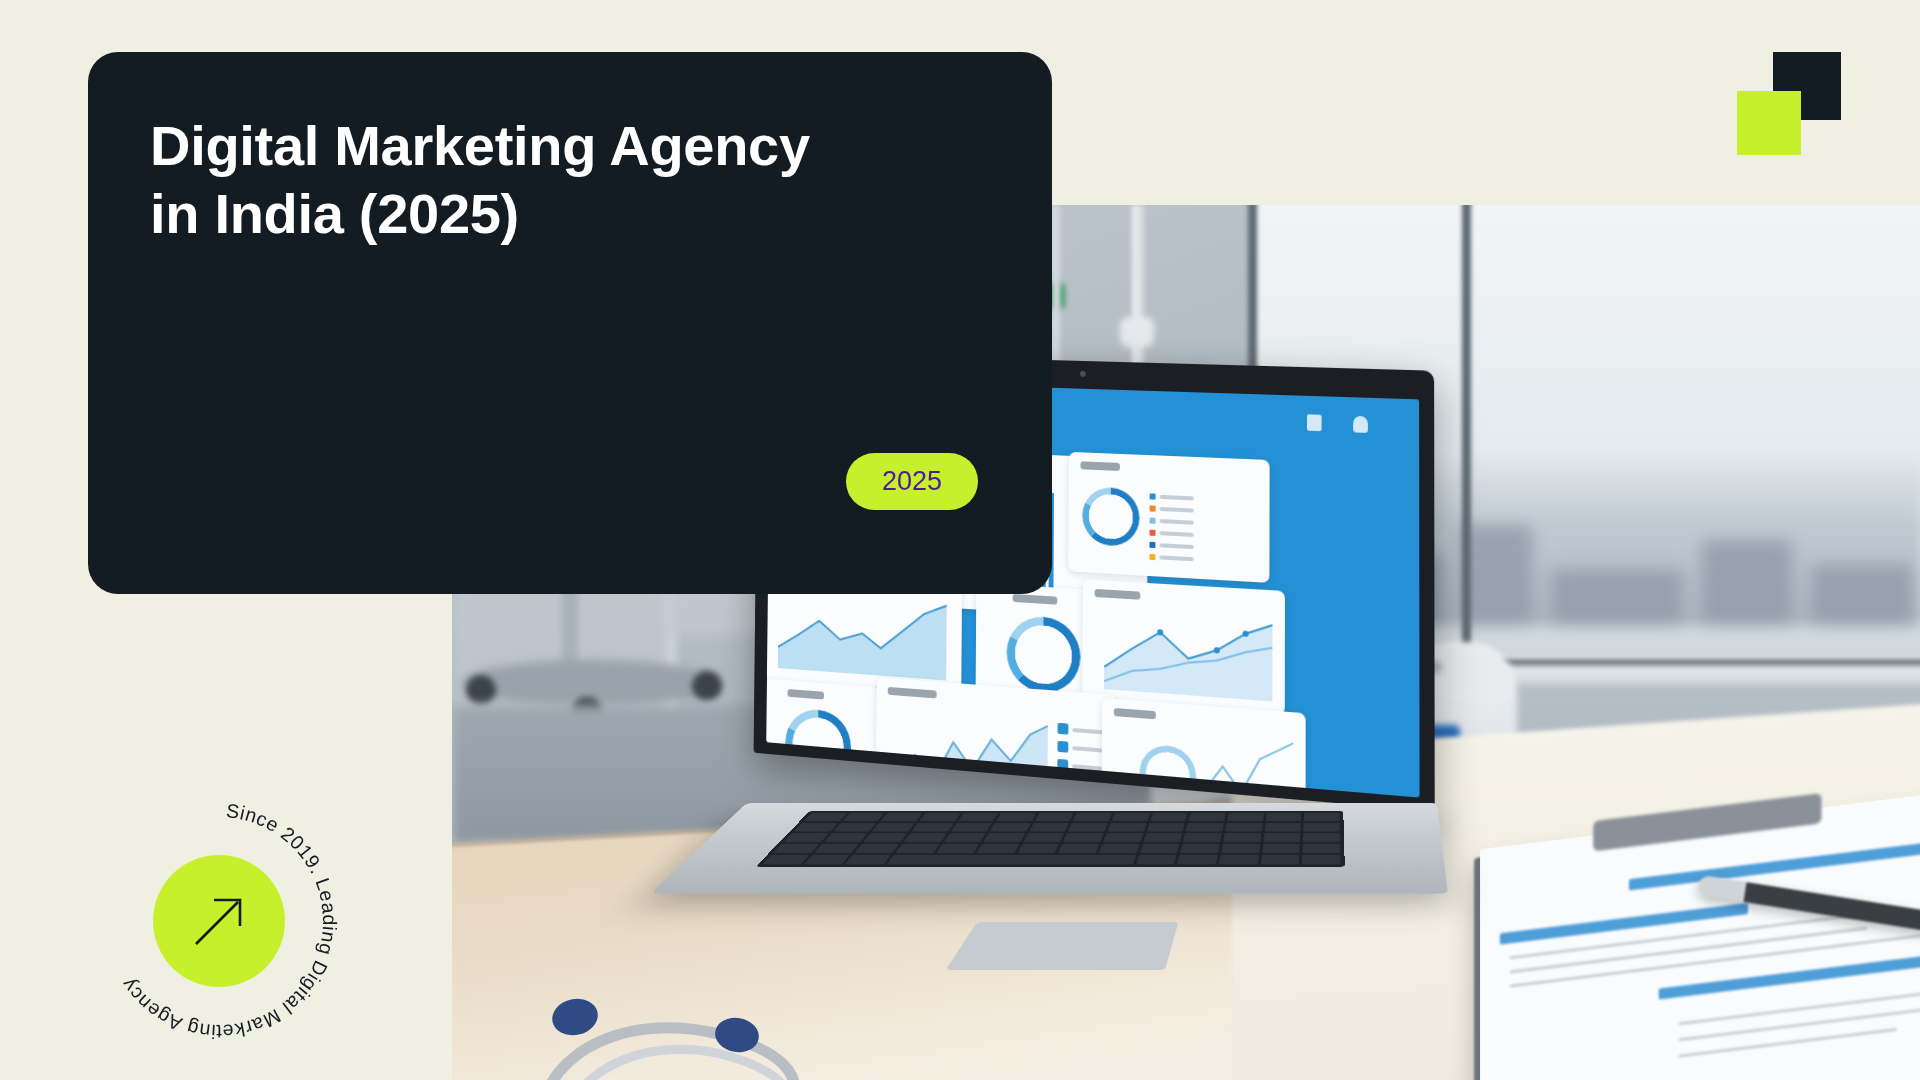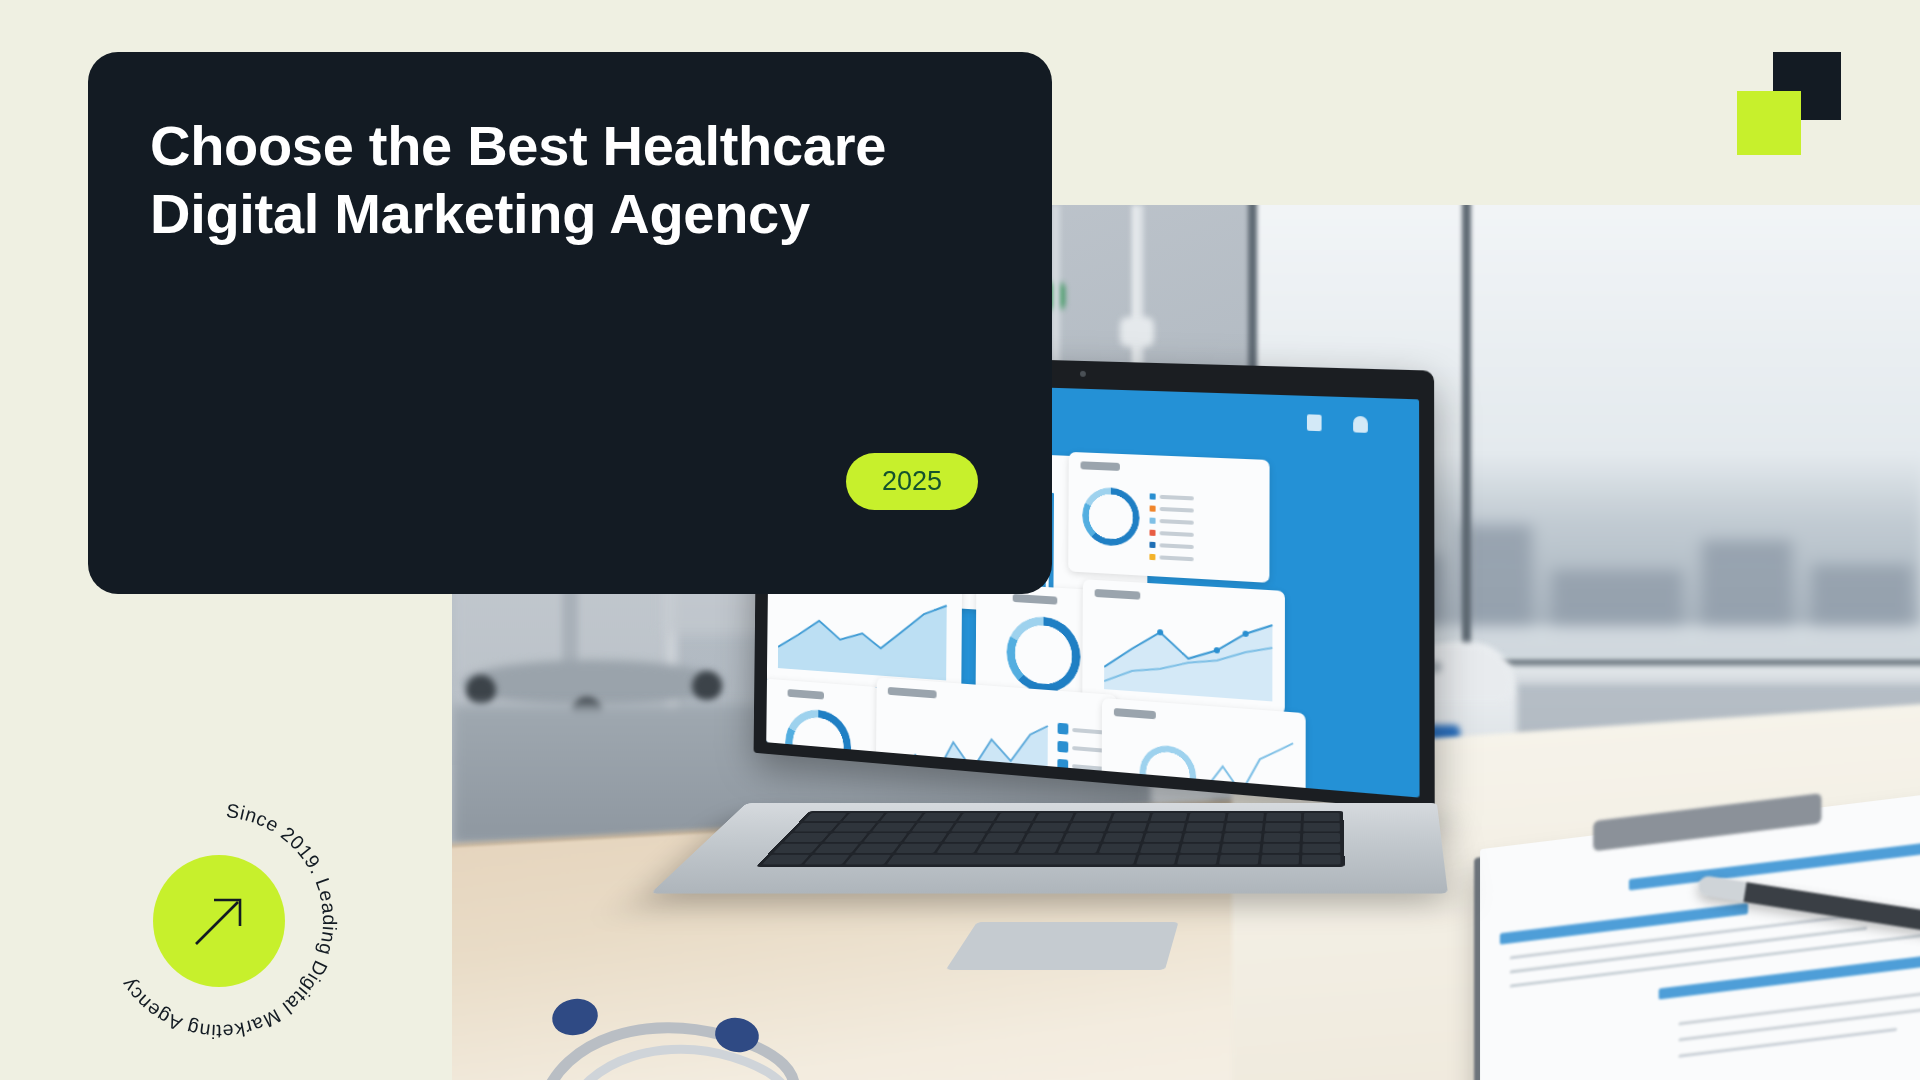--- a/index.html
+++ b/index.html
@@ -280,21 +280,21 @@
     background:#131b23; border-radius:30px; z-index:5;
   }
   .title-text {
     position:absolute; left:62px; top:60px; width:840px;
     color:#ffffff; font-size:56px; line-height:1.22; font-weight:700;
     letter-spacing:-.3px;
   }
   .title-text .ln { display:block; white-space:nowrap; }
   .badge-2025 {
     position:absolute; right:74px; bottom:84px;
-    background:#c7f02c; color:#14532d;
+    background:#c7f02c; color:#4c1d95;
     font-size:27px; font-weight:500;
     padding:13px 36px; border-radius:30px;
     display:inline-block;
   }
 
   
   .decor { position:absolute; left:1737px; top:52px; width:120px; height:110px; z-index:4; }
   .sq-dark { position:absolute; left:36px; top:0; width:68px; height:68px; background:#131b23; }
   .sq-lime { position:absolute; left:0; top:39px; width:64px; height:64px; background:#c7f02c; }
 
@@ -605,22 +605,22 @@
       <ellipse cx="183" cy="122" rx="23" ry="18" fill="#2f4a84" transform="rotate(-12 183 122)"></ellipse>
       <ellipse cx="345" cy="140" rx="22" ry="17" fill="#2f4a84" transform="rotate(10 345 140)"></ellipse>
       <ellipse cx="300" cy="318" rx="46" ry="22" fill="#9fa9b4"></ellipse>
     </svg>
 
   </div>
 </div>
 
 <div class="title-card">
   <div class="title-text">
-    <span class="ln">Choose the Best Healthcare</span>
     <span class="ln">Digital Marketing Agency</span>
+    <span class="ln">in India (2025)</span>
   </div>
   <span class="badge-2025">2025</span>
 </div>
 
 <div class="decor">
   <div class="sq-dark"></div>
   <div class="sq-lime"></div>
 </div>
 
 <div class="circle-badge">

